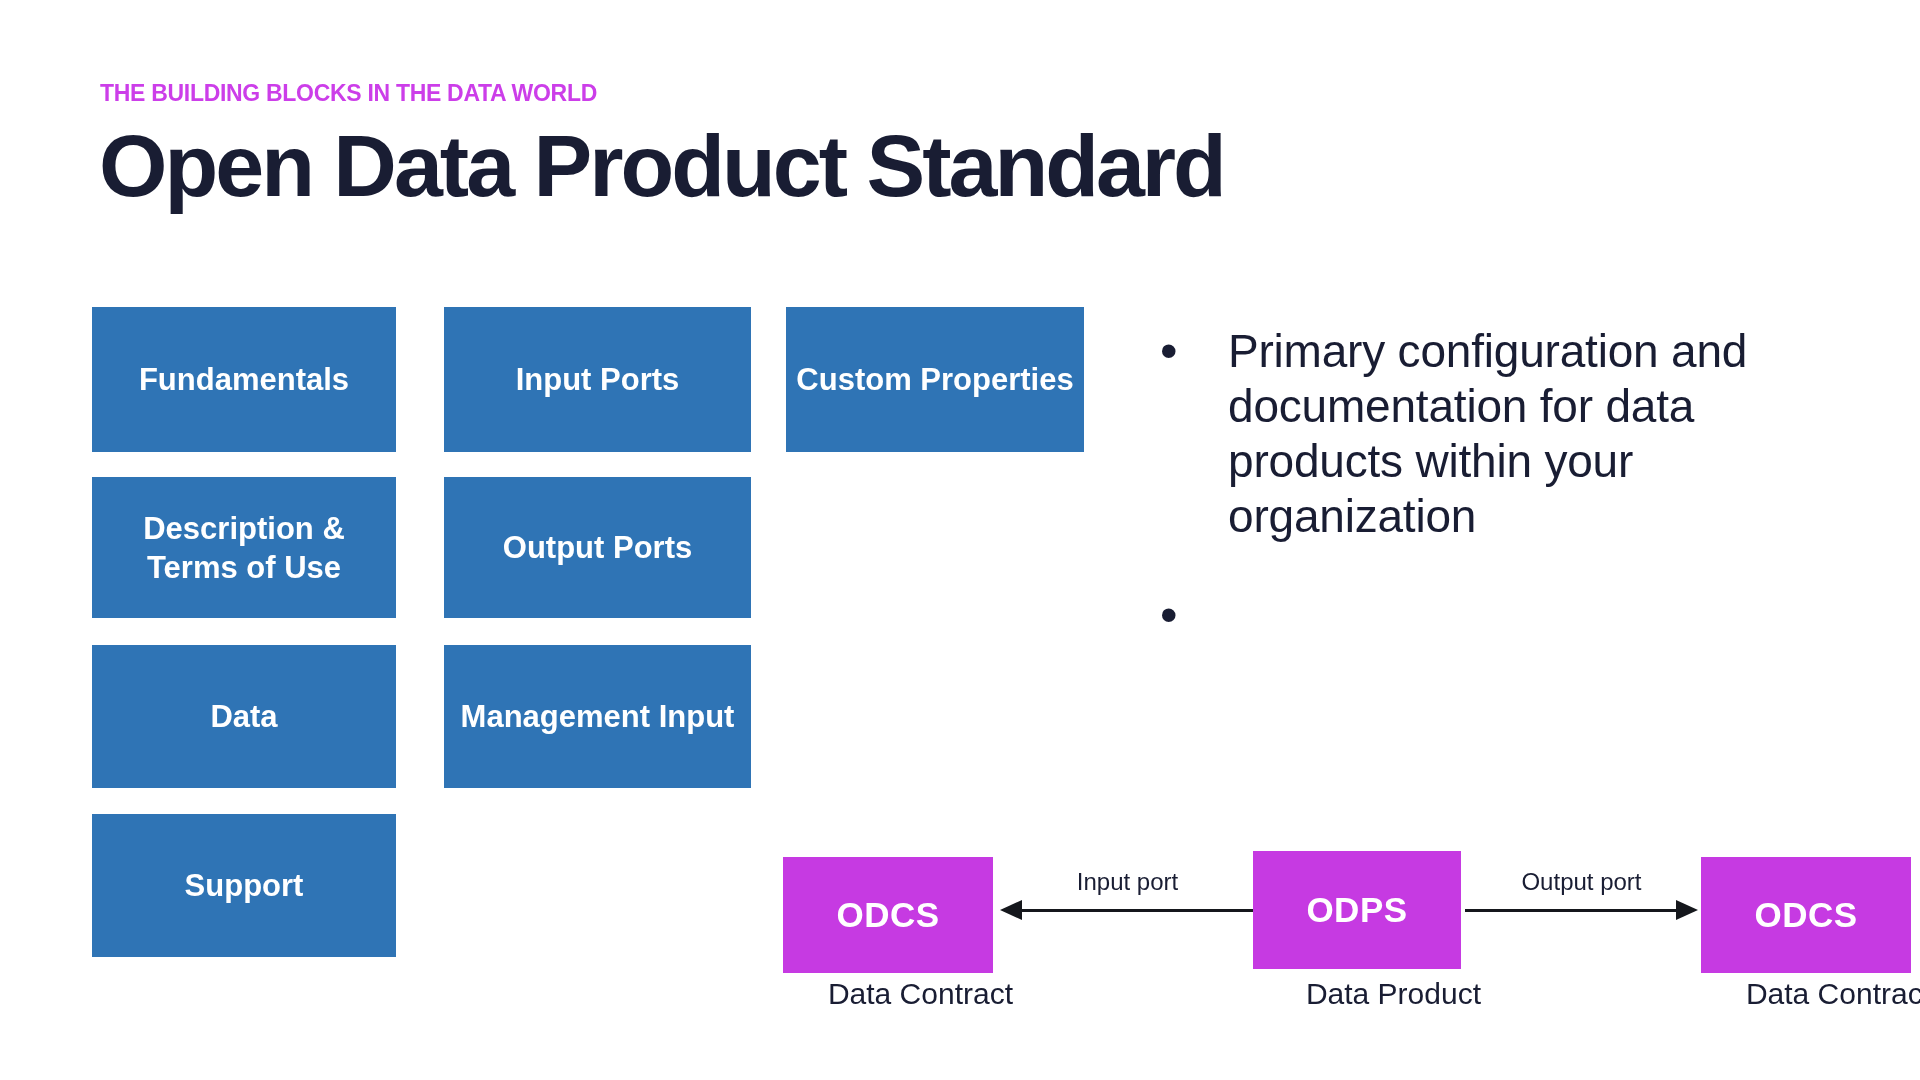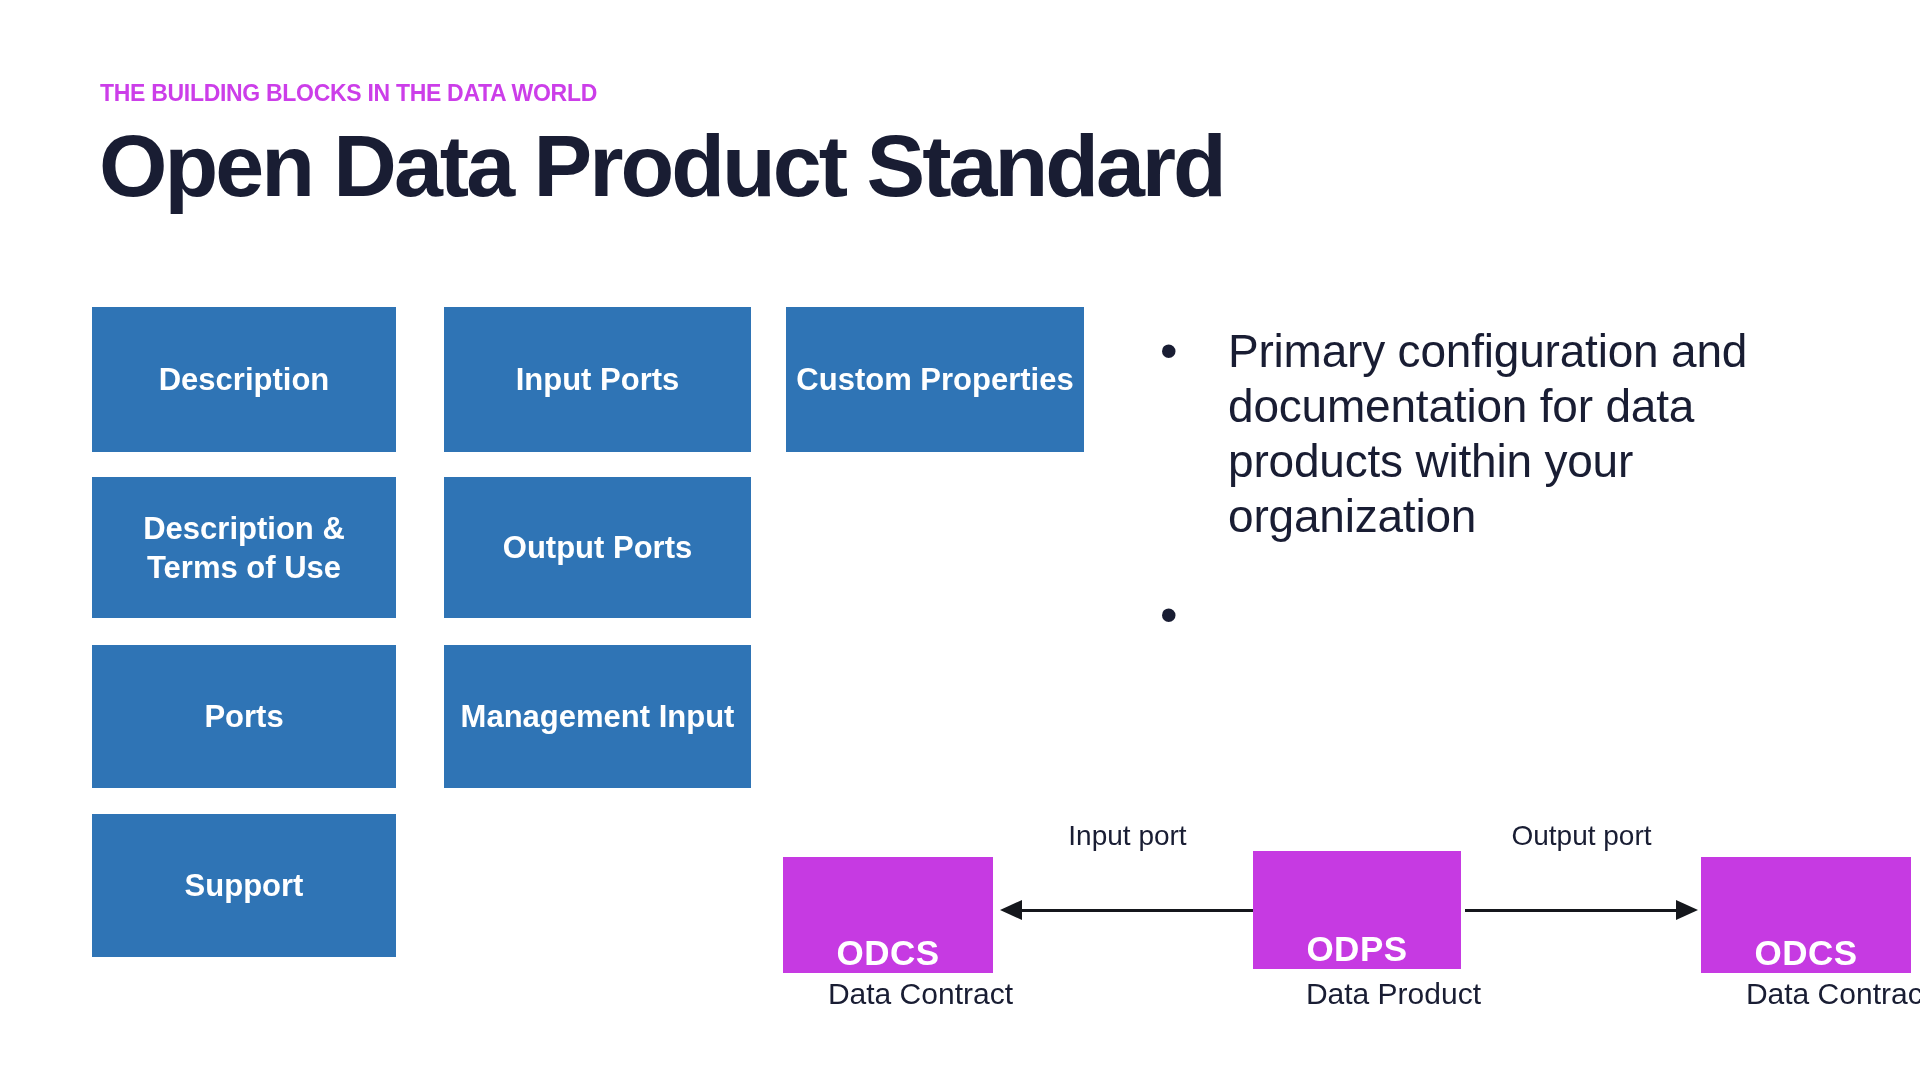--- a/index.html
+++ b/index.html
@@ -28,33 +28,33 @@
   .r1{top:307px;height:145px;} .r2{top:477px;height:141px;}
   .r3{top:645px;height:143px;} .r4{top:814px;height:143px;}
   
   .bullets{position:absolute;left:1160px;top:324px;width:720px;color:var(--text-dark,#191D33);}
   .bullet{display:flex;margin-bottom:44px;}
   .bullet .dot{flex:none;width:68px;font-size:50px;line-height:55px;}
   .bullet .btext{font-size:46px;line-height:55px;letter-spacing:-.2px;white-space:pre-line;}
   
   .dnode{
     position:absolute;background:var(--box-magenta,#C63AE2);color:#fff;
-    display:flex;align-items:flex-end;justify-content:center;
+    display:flex;align-items:center;justify-content:center;
     font-size:35px;font-weight:700;letter-spacing:.5px;
   }
   .n0{left:783px;top:857px;width:210px;height:116px;}
   .n1{left:1253px;top:851px;width:208px;height:118px;}
   .n2{left:1701px;top:857px;width:210px;height:116px;}
   .caption{
     position:absolute;top:977px;font-size:30px;font-weight:500;
     color:var(--text-dark,#191D33);text-align:right;white-space:nowrap;
   }
   .cap0{left:763px;width:250px;} .cap1{left:1233px;width:248px;} .cap2{left:1681px;width:250px;}
   .alabel{
-    position:absolute;top:820px;font-size:28px;color:var(--text-dark,#191D33);
+    position:absolute;top:868px;font-size:24px;color:var(--text-dark,#191D33);
     text-align:center;white-space:nowrap;
   }
   .al0{left:1002px;width:251px;} .al1{left:1465px;width:233px;}
   .aline{position:absolute;top:909px;height:3px;background:var(--arrow-dark,#15171C);}
   .ln0{left:1018px;width:235px;} .ln1{left:1465px;width:213px;}
   .ahead{
     position:absolute;top:900px;width:0;height:0;
     border-top:10.5px solid transparent;border-bottom:10.5px solid transparent;
   }
   .hd0{left:1000px;border-right:22px solid var(--arrow-dark,#15171C);}
@@ -62,37 +62,37 @@
 </style>
 </head>
 <body>
 
 <div class="slide">
 
   <div class="eyebrow">THE BUILDING BLOCKS IN THE DATA WORLD</div>
   <h1 class="title">Open Data Product Standard</h1>
 
   <div class="mbox r1 c1">
-    <span>Description</span>
+    <span>Fundamentals</span>
   </div>
   <div class="mbox r1 c2">
     <span>Input Ports</span>
   </div>
   <div class="mbox r1 c3">
     <span>Custom Properties</span>
   </div>
   <div class="mbox r2 c1">
     <span>Description &amp;
 Terms of Use</span>
   </div>
   <div class="mbox r2 c2">
     <span>Output Ports</span>
   </div>
   <div class="mbox r3 c1">
-    <span>Ports</span>
+    <span>Data</span>
   </div>
   <div class="mbox r3 c2">
     <span>Management Input</span>
   </div>
   <div class="mbox r4 c1">
     <span>Support</span>
   </div>
 
   <div class="bullets">
     <div class="bullet">

